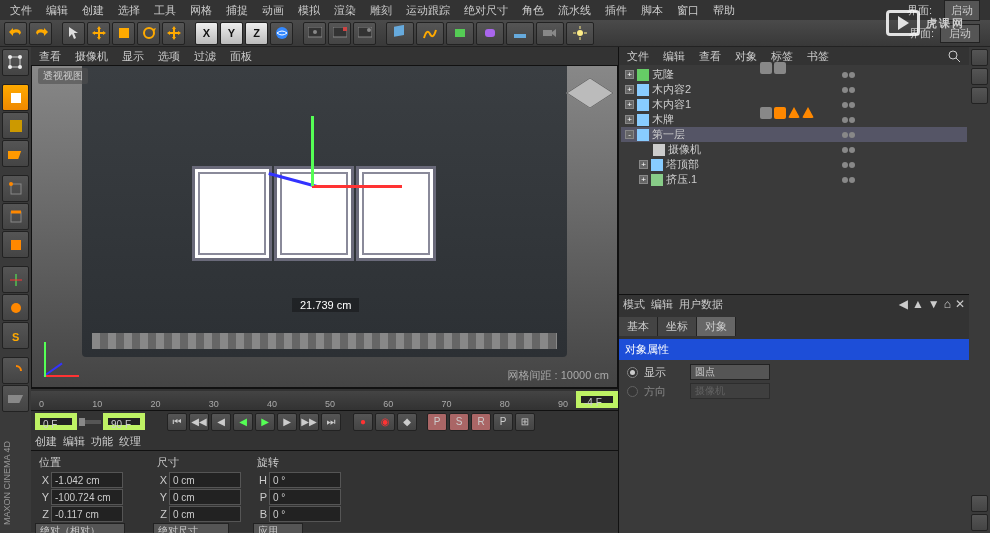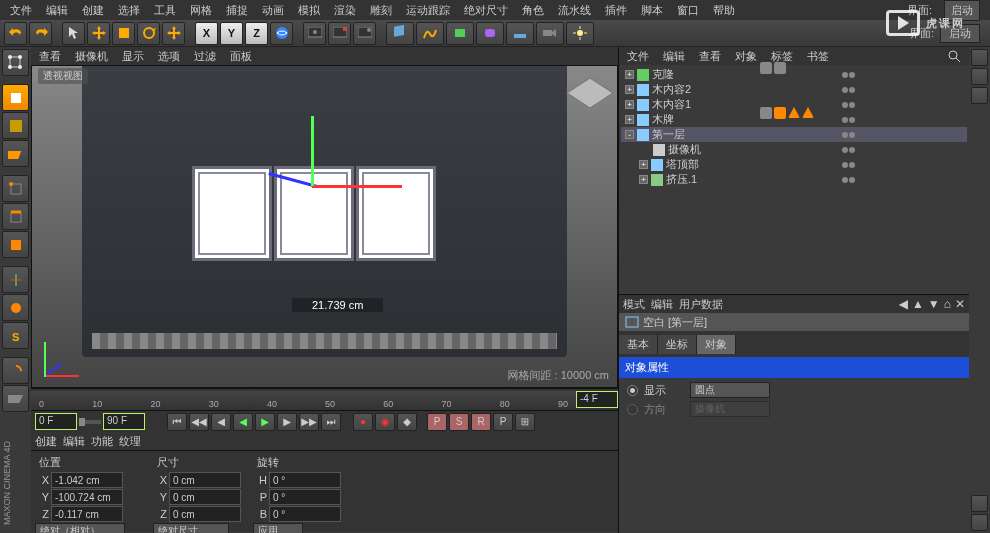--- a/index.html
+++ b/index.html
@@ -23,28 +23,28 @@
 .viewport{height:323px;background:#2a2a2a;position:relative;overflow:hidden;border:1px solid #111}
 .scene{position:absolute;inset:0;background:linear-gradient(180deg,#888 0%,#666 50%,#444 100%)}
 .building{position:absolute;left:50px;right:50px;top:0;bottom:30px;background:linear-gradient(180deg,#3a3e42 0%,#2c3034 100%);border-radius:0 0 4px 4px}
 .panels{position:absolute;top:100px;left:160px;display:flex;gap:2px}
 .panel{width:80px;height:95px;background:#fff;border:3px solid #6a6a7a;position:relative}
 .panel::before{content:"";position:absolute;inset:3px;border:2px solid #8a8a9a}
 .gizmo{position:absolute;top:120px;left:280px;pointer-events:none}
 .axis-y{position:absolute;width:3px;height:70px;background:#5f5;bottom:0;left:-1px}
 .axis-x{position:absolute;height:3px;width:90px;background:#f33;top:-1px;left:0}
 .axis-z{position:absolute;height:3px;width:50px;background:#33f;top:-1px;left:-45px;transform:rotate(15deg);transform-origin:right}
-.measurement{position:absolute;top:232px;left:260px;color:#fff;font-size:11px;background:rgba(0,0,0,0.3);padding:1px 20px}
+.measurement{position:absolute;top:232px;left:260px;color:#fff;font-size:11px;background:rgba(0,0,0,0.3);padding:1px 8px}
 .gridlabel{position:absolute;bottom:4px;right:8px;color:#aaa;font-size:11px}
 .topdeco{position:absolute;top:0;left:60px;right:60px;height:60px;background:#4a4e52;border-radius:0 0 18px 18px}
 .border-ornament{position:absolute;bottom:38px;left:60px;right:60px;height:16px;background:repeating-linear-gradient(90deg,#888 0 8px,#666 8px 16px)}
 .timeline{height:22px;background:#333;display:flex;align-items:center;border-top:1px solid #111}
 .ruler{flex:1;height:18px;background:linear-gradient(#444,#333);position:relative;display:flex;justify-content:space-between;padding:0 8px;align-items:flex-end}
 .ruler span{font-size:9px;color:#aaa}
-.framebox{width:42px;height:17px;background:#222;border:1px solid #bef264;padding:1px 3px;font-size:10px}
+.framebox{width:42px;height:17px;background:#222;border:5px solid #bef264;padding:1px 3px;font-size:10px}
 .playbar{height:22px;background:#333;display:flex;align-items:center;gap:2px;padding:0 4px;border-top:1px solid #111}
 .pbtn{width:20px;height:18px;background:linear-gradient(#555,#444);border:1px solid #222;border-radius:2px;display:flex;align-items:center;justify-content:center;cursor:pointer;font-size:10px}
 .bottombar{height:18px;background:#333;display:flex;align-items:center;padding:0 4px;gap:6px}
 .coordspanel{height:82px;background:#333;border-top:1px solid #111;display:flex}
 .coordcol{display:flex;flex-direction:column;padding:2px 4px}
 .coordheader{font-size:11px;padding:2px 4px;text-align:left}
 .coordrow{display:flex;align-items:center;gap:2px;margin-bottom:1px}
 .coordlabel{width:14px;text-align:right}
 .coordinput{width:72px;height:16px;background:#222;border:1px solid #555;padding:0 3px;font-size:10px;color:#ccc}
 .rightpane{flex:1;display:flex;flex-direction:column;background:#3a3a3a;border-left:1px solid #111}
@@ -568,26 +568,20 @@
         <span>编辑</span>
         <span>用户数据</span>
         <div class="attr-nav">
           <span>◀</span>
           <span>▲</span>
           <span>▼</span>
           <span>⌂</span>
           <span>✕</span>
         </div>
       </div>
-    <div class="attrtitle">
-      <svg width="14" height="12" style="margin-right:4px">
-          <rect x="1" y="1" width="12" height="10" fill="none" stroke="#8cf"></rect>
-        </svg>
-      <span>空白 [第一层]</span>
-    </div>
     <div class="attrtabs">
       <div class="atab">基本</div>
       <div class="atab">坐标</div>
       <div class="atab active">对象</div>
     </div>
     <div class="attrsection">对象属性</div>
     <div class="attrbody">
       <div class="attrrow">
         <span class="radio on"></span>
         <span class="attrlabel">显示</span>

